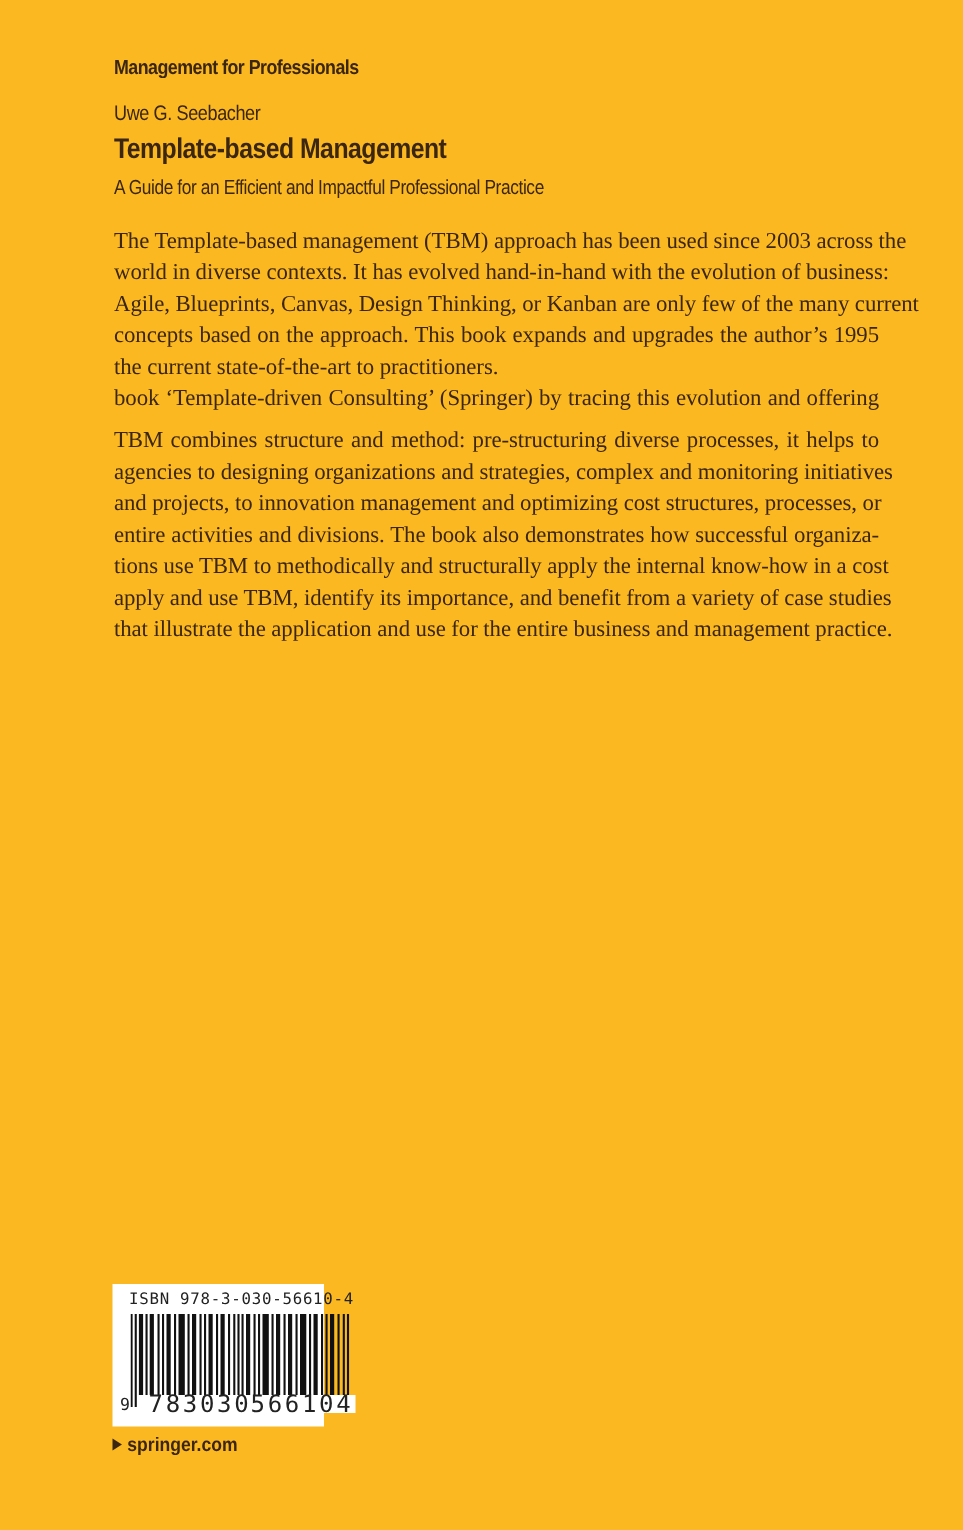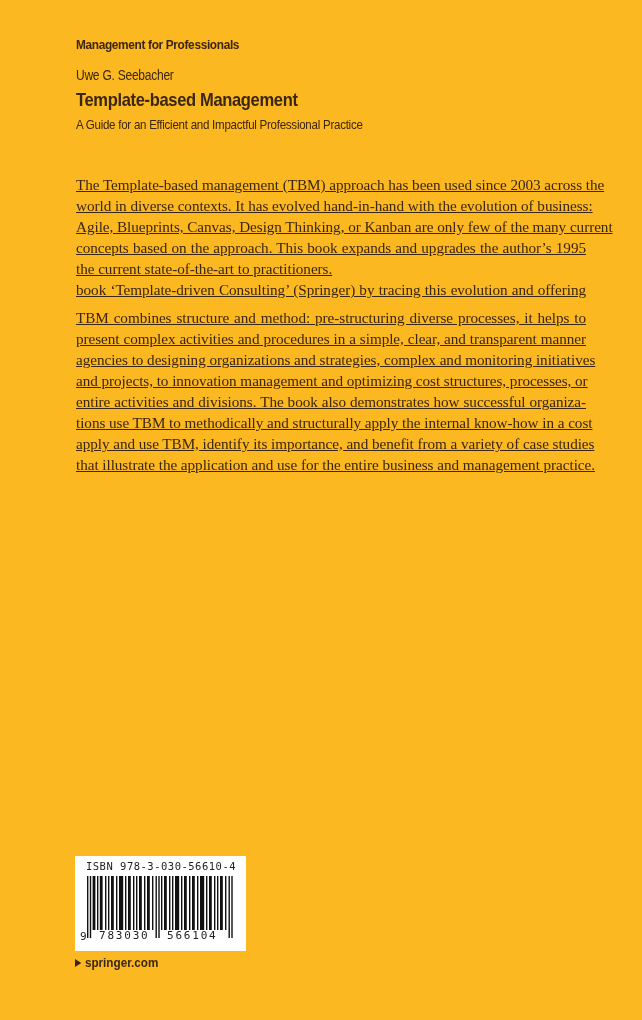--- a/index.html
+++ b/index.html
@@ -32,52 +32,51 @@
     white-space: nowrap;
   }
   .subtitle {
     position: absolute; left: 76px; top: 117px;
     font-family: "Liberation Sans", sans-serif;
     font-size: 13.5px; letter-spacing: -0.3px;
     transform: scaleX(0.855); transform-origin: left center;
     white-space: nowrap;
   }
   .body {
-    position: absolute; left: 76px; top: 174px; width: 510px;
+    position: absolute; left: 76px; top: 150px; width: 510px;
     font-family: "Liberation Serif", serif;
     font-size: 15.2px; line-height: 21px;
     letter-spacing: -0.05px;
-    text-decoration: underline;
   }
   .body .line { display: block; white-space: nowrap; text-align: justify; text-align-last: justify; }
   .body .line.last { text-align-last: left; }
   .body p { margin: 0; }
   .body p + p { margin-top: 7px; }
 
   .barcode-box {
-    position: absolute; left: 75px; top: 856px; width: 171px; height: 95px;
+    position: absolute; left: 75px; top: 856px; width: 141px; height: 95px;
     background: #ffffff;
   }
   .isbn-text {
     position: absolute; left: 8px; top: 4px; width: 156px;
     font-family: "DejaVu Sans Mono", monospace; font-size: 10.5px;
     color: #222; letter-spacing: 0.5px; white-space: nowrap;
     text-align: center;
   }
   .bars {
     position: absolute; left: 12px; top: 20px; width: 150px; height: 62px;
   }
   .bars svg { display: block; }
   .digit-lead {
     position: absolute; left: 5px; top: 74px;
     font-family: "DejaVu Sans Mono", monospace; font-size: 11px; color: #222;
   }
   .digits-group {
     position: absolute; top: 74px; background: #fff;
-    font-family: "DejaVu Sans Mono", monospace; font-size: 11px; color: #222;
+    font-family: "DejaVu Sans Mono", monospace; font-size: 16px; color: #222;
     letter-spacing: 1.8px; padding: 0 1px; white-space: nowrap; line-height: 12px;
   }
   .springer {
     position: absolute; left: 75px; top: 955px;
     font-family: "Liberation Sans", sans-serif; font-weight: bold;
     font-size: 13px; white-space: nowrap;
     transform: scaleX(0.9); transform-origin: left center;
     display: flex; align-items: center; gap: 4px;
   }
   .springer .arrow {
@@ -101,21 +100,20 @@
     <p>
       <span class="line">The Template-based management (TBM) approach has been used since 2003 across the</span>
       <span class="line">world in diverse contexts. It has evolved hand-in-hand with the evolution of business:</span>
       <span class="line">Agile, Blueprints, Canvas, Design Thinking, or Kanban are only few of the many current</span>
       <span class="line">concepts based on the approach. This book expands and upgrades the author’s 1995</span>
       <span class="line last">the current state-of-the-art to practitioners.</span>
       <span class="line">book ‘Template-driven Consulting’ (Springer) by tracing this evolution and offering</span>
     </p>
     <p>
       <span class="line">TBM combines structure and method: pre-structuring diverse processes, it helps to</span>
-      <span class="line">present complex activities and procedures in a simple, clear, and transparent manner</span>
       <span class="line">agencies to designing organizations and strategies, complex and monitoring initiatives</span>
       <span class="line">and projects, to innovation management and optimizing cost structures, processes, or</span>
       <span class="line">entire activities and divisions. The book also demonstrates how successful organiza-</span>
       <span class="line">tions use TBM to methodically and structurally apply the internal know-how in a cost</span>
       <span class="line">apply and use TBM, identify its importance, and benefit from a variety of case studies</span>
       <span class="line">that illustrate the application and use for the entire business and management practice.</span>
     </p>
   </div>
 
   <div class="barcode-box">

